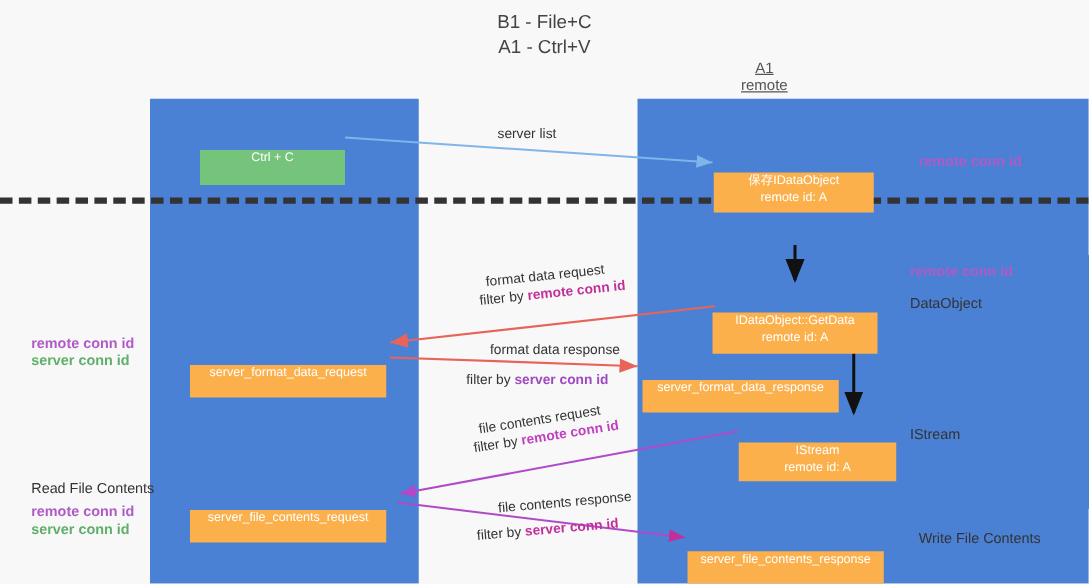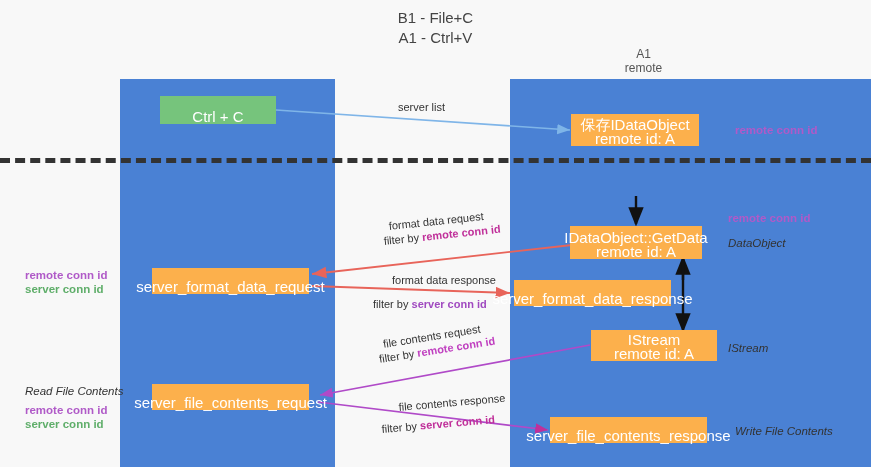--- a/index.html
+++ b/index.html
@@ -33,52 +33,53 @@
     line-height: 20px;
   }
   .col-head {
     position: absolute;
     text-align: center;
     font-size: 12px;
     color: #555555;
     line-height: 14px;
   }
   .col-head-b1 { left: 150px; top: 47px; width: 135px; }
-  .col-head-a1 { left: 576px; top: 47px; width: 135px; }
+  .col-head-a1 { left: 544px; top: 47px; width: 135px; text-decoration: underline; }
 
   .box {
     position: absolute;
     display: flex;
     align-items: center;
-    justify-content: flex-end;
+    justify-content: flex-start;
     flex-direction: column;
-    font-size: 15px;
+    font-size: 10px;
     color: #ffffff;
     line-height: 14px;
     text-align: center;
     box-sizing: border-box;
+    margin-top: 24px;
   }
   .box.green { background: #76c47c; }
   .box.orange { background: #fcb04c; }
 
   .divider {
     position: absolute;
     left: 0; top: 158px;
     width: 871px; height: 0;
     border-top: 5px dashed #333333;
   }
 
   .side-label {
     position: absolute;
     font-size: 11.5px;
     line-height: 14px;
   }
   .lbl-purple { color: #b05ac8; font-weight: bold; }
   .lbl-green  { color: #5fae6a; font-weight: bold; }
-  .lbl-dark   { color: #333333; font-style: italic; }
+  .lbl-dark   { color: #333333; }
 
   .edge-label {
     position: absolute;
     font-size: 11px;
     color: #333333;
     line-height: 14px;
     white-space: nowrap;
   }
   .edge-label .hl-purple { color: #c040c0; font-weight: bold; }
   .edge-label .hl-violet { color: #a04ac0; font-weight: bold; }

